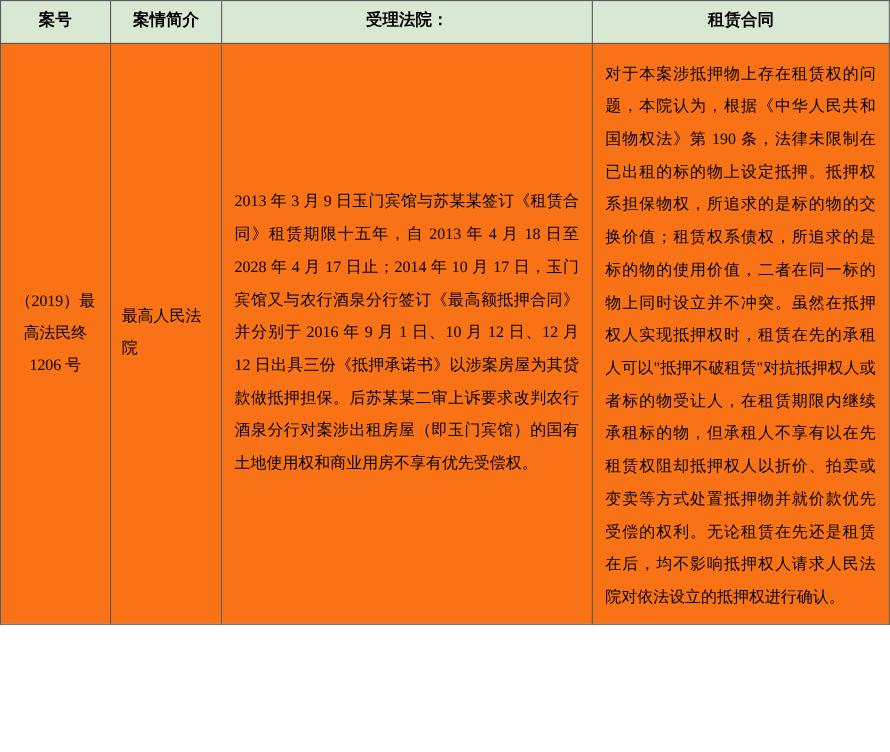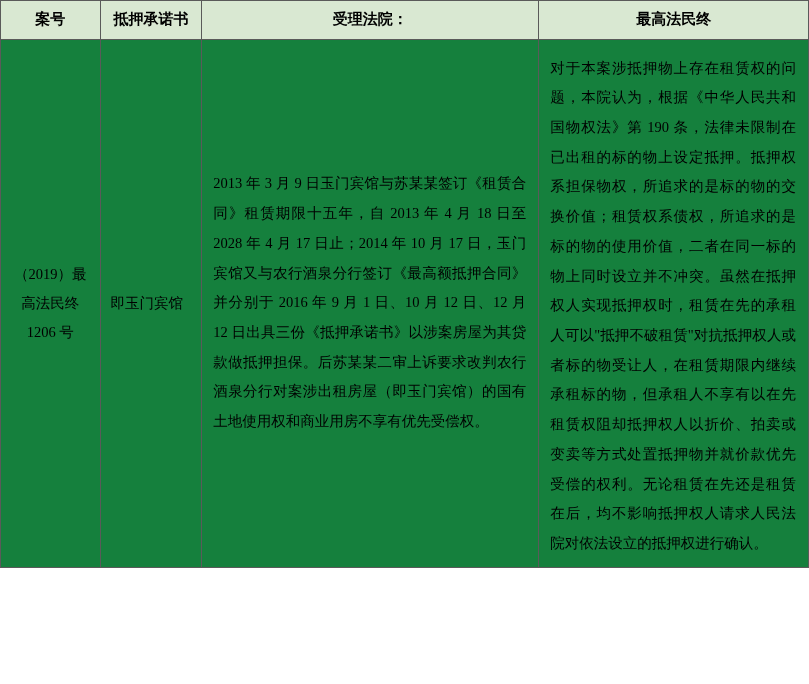--- a/index.html
+++ b/index.html
@@ -28,21 +28,21 @@
     background: #d9e8d2;
     text-align: center;
     font-weight: bold;
     font-size: 15px;
     padding: 9px 4px 9px 4px;
     height: 17px;
     line-height: 1.3;
     vertical-align: middle;
   }
   tbody td {
-    background: #15803d;
+    background: #f97316;
     font-size: 14.5px;
     line-height: 2.05;
   }
   .col-case-no { width: 99px; }
   .col-court   { width: 101px; }
   .col-summary { width: 335px; }
   .col-points  { width: 268px; }
 
   td.cell-case-no {
     text-align: center;
@@ -78,29 +78,29 @@
 <table class="doc-table">
   <colgroup>
     <col class="col-case-no">
     <col class="col-court">
     <col class="col-summary">
     <col class="col-points">
   </colgroup>
   <thead>
     <tr>
       <th>案号</th>
-      <th>抵押承诺书</th>
+      <th>案情简介</th>
       <th>受理法院：</th>
-      <th>最高法民终</th>
+      <th>租赁合同</th>
     </tr>
   </thead>
   <tbody>
     <tr>
       <td class="cell-case-no">（2019）最高法民终 1206 号</td>
-      <td class="cell-court">即玉门宾馆</td>
+      <td class="cell-court">最高人民法院</td>
       <td class="cell-summary">
         <p class="para">2013 年 3 月 9 日玉门宾馆与苏某某签订《租赁合同》租赁期限十五年，自 2013 年 4 月 18 日至 2028 年 4 月 17 日止；2014 年 10 月 17 日，玉门宾馆又与农行酒泉分行签订《最高额抵押合同》并分别于 2016 年 9 月 1 日、10 月 12 日、12 月 12 日出具三份《抵押承诺书》以涉案房屋为其贷款做抵押担保。后苏某某二审上诉要求改判农行酒泉分行对案涉出租房屋（即玉门宾馆）的国有土地使用权和商业用房不享有优先受偿权。</p>
       </td>
       <td class="cell-points">
         <p class="para">对于本案涉抵押物上存在租赁权的问题，本院认为，根据《中华人民共和国物权法》第 190 条，法律未限制在已出租的标的物上设定抵押。抵押权系担保物权，所追求的是标的物的交换价值；租赁权系债权，所追求的是标的物的使用价值，二者在同一标的物上同时设立并不冲突。虽然在抵押权人实现抵押权时，租赁在先的承租人可以"抵押不破租赁"对抗抵押权人或者标的物受让人，在租赁期限内继续承租标的物，但承租人不享有以在先租赁权阻却抵押权人以折价、拍卖或变卖等方式处置抵押物并就价款优先受偿的权利。无论租赁在先还是租赁在后，均不影响抵押权人请求人民法院对依法设立的抵押权进行确认。</p>
       </td>
     </tr>
   </tbody>
 </table>
 

